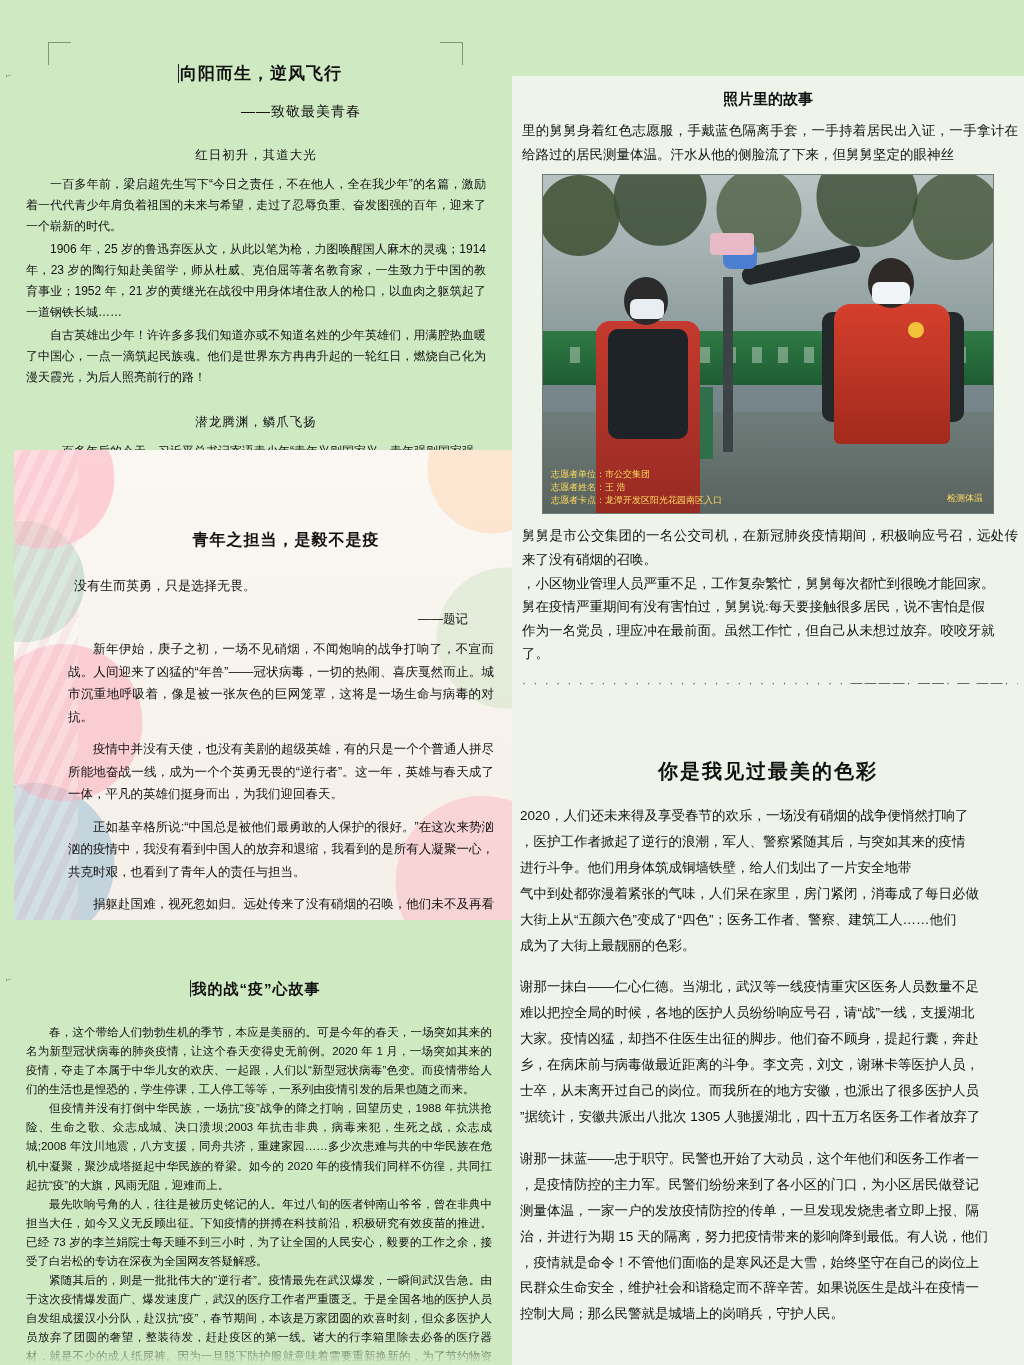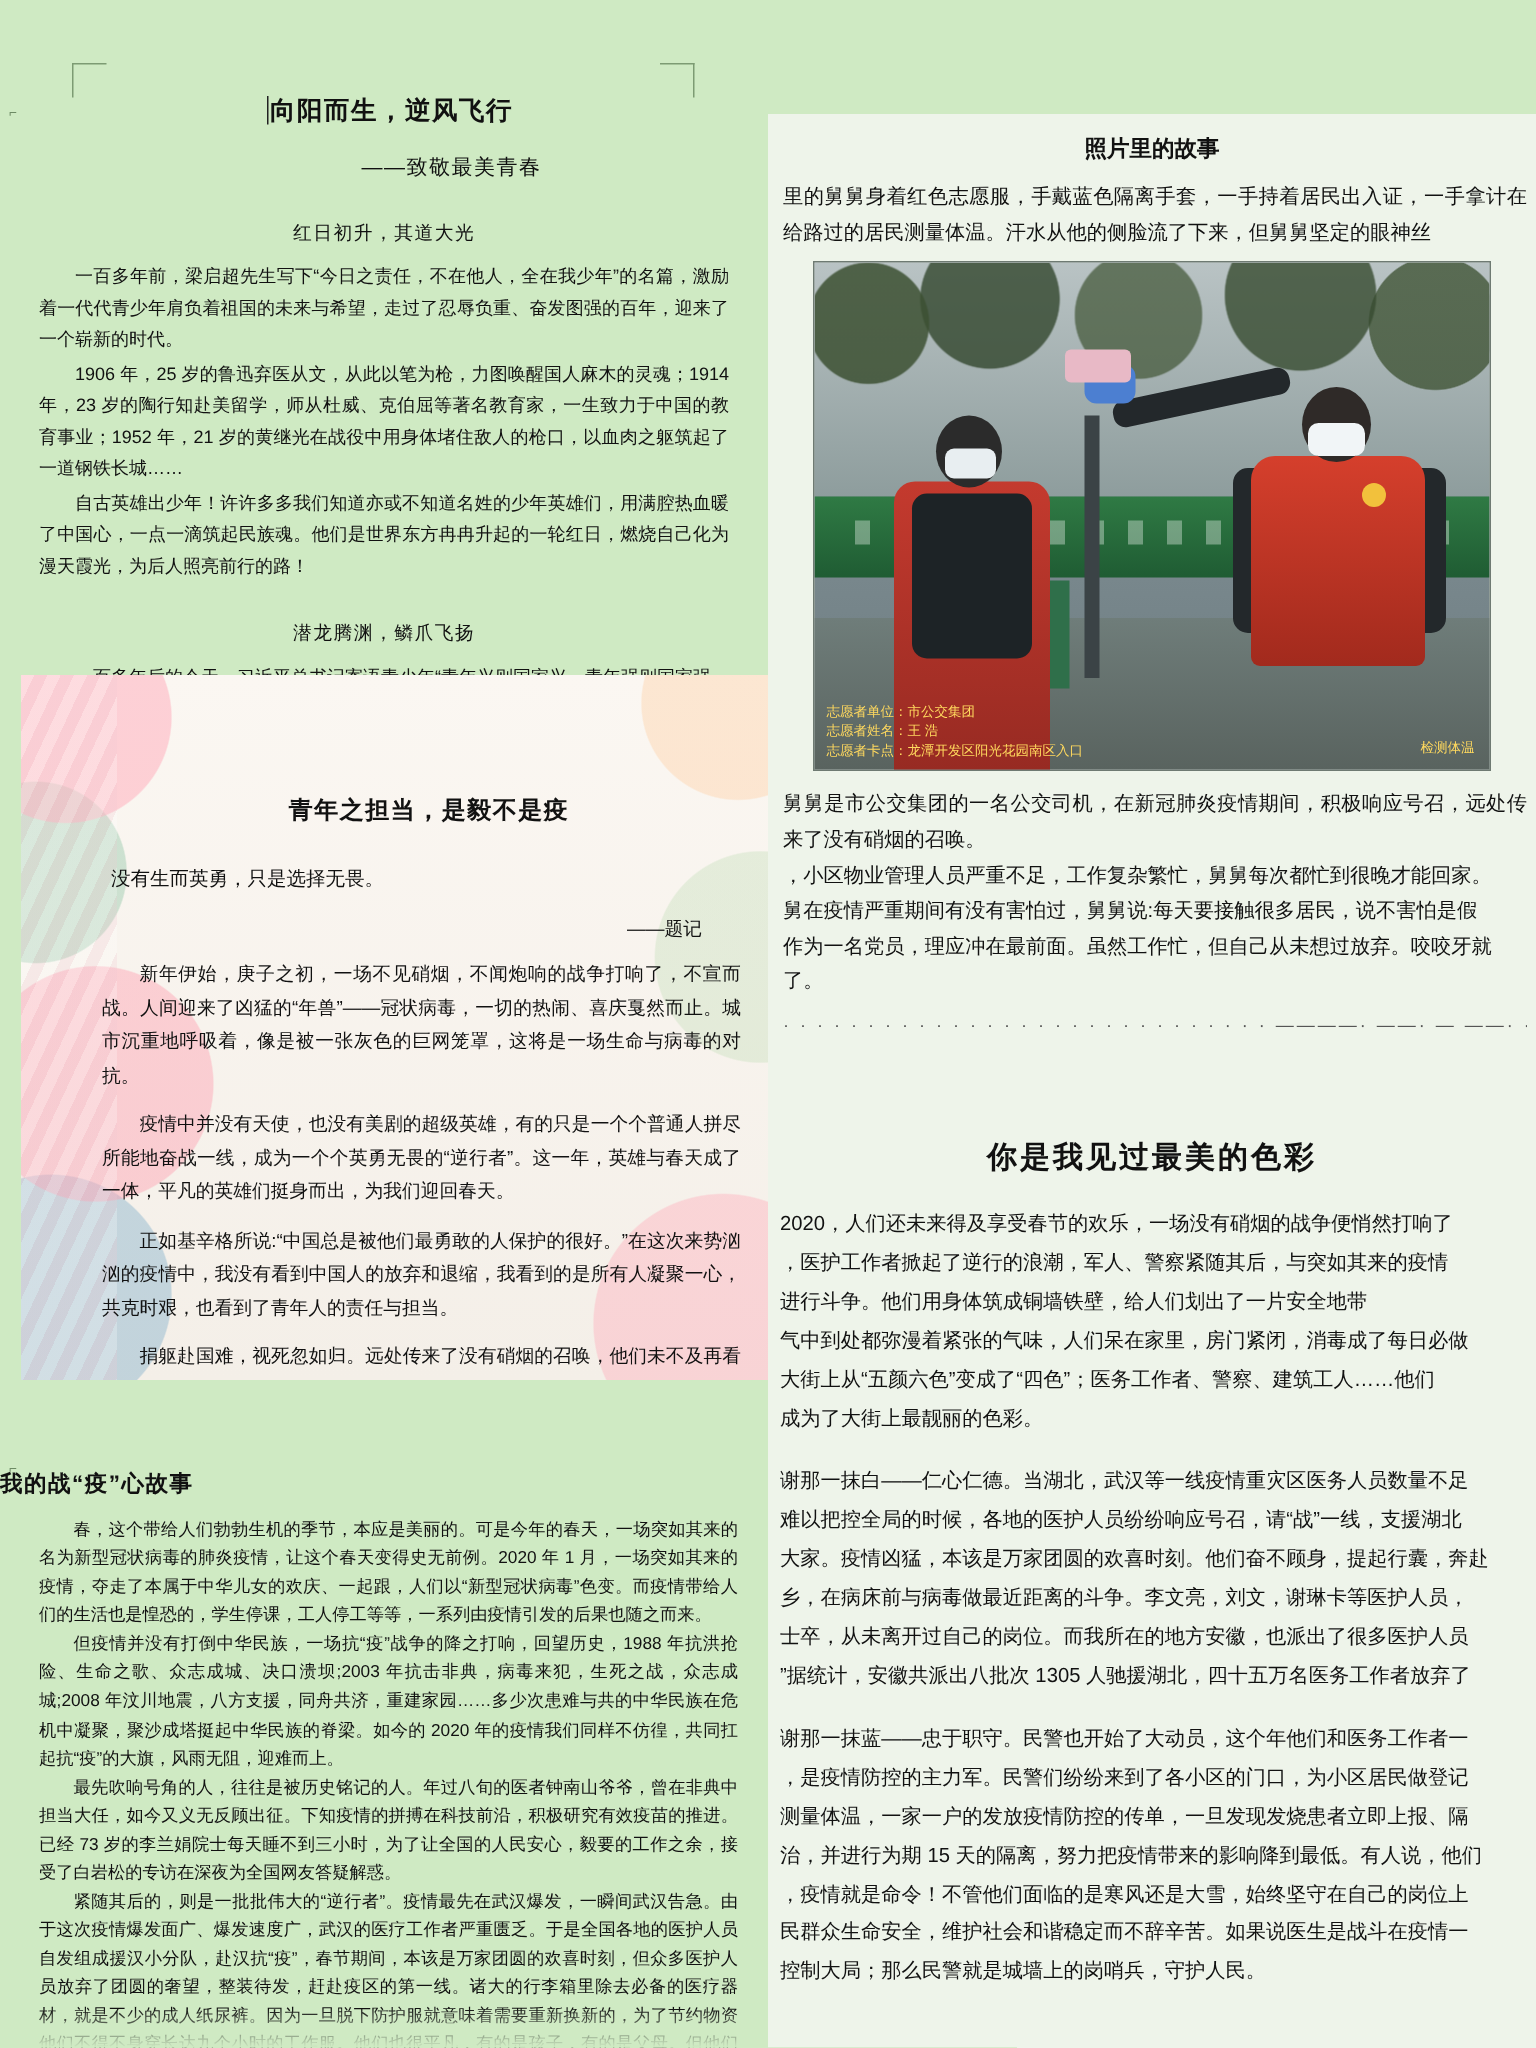--- a/index.html
+++ b/index.html
@@ -115,21 +115,21 @@
   #page3 p{font-size:12.5px;line-height:1.8;margin:10px 0 0 0;text-align:justify;text-indent:2em;padding-right:10px;}
 
   
   #page4{left:512px;top:700px;width:512px;height:665px;background:#eef4ea;}
   #page4 .p4title{font-size:20px;font-weight:bold;text-align:center;margin:58px 0 18px 0;letter-spacing:2px;}
   #page4 p{font-size:13.5px;line-height:1.92;margin:0;padding:0 20px 0 8px;text-align:justify;}
   #page4 .gap{height:16px;}
 
   
   #page5{left:0;top:940px;width:512px;height:425px;}
-  #page5 .p5title{font-size:15px;font-weight:bold;text-align:left;margin:40px 0 12px 0;letter-spacing:1px;}
+  #page5 .p5title{font-size:15px;font-weight:bold;text-align:center;margin:40px 0 24px 0;letter-spacing:1px;}
   #page5 .p5title .caret{border-left:1.5px solid #222;padding-left:1px;margin-left:-2px;}
   #page5 p{font-size:11.5px;line-height:1.66;margin:0;padding:0 20px 0 26px;text-align:justify;text-indent:2em;}
   .fade-bottom{position:absolute;left:0;bottom:0;width:512px;height:26px;
     background:linear-gradient(180deg,rgba(207,234,195,0),rgba(207,234,195,1));}
 
   .markleft{position:absolute;left:6px;font-size:9px;color:#6d8a64;}
 </style>
 </head>
 <body>
 
@@ -213,21 +213,21 @@
   <div class="p4title">你是我见过最美的色彩</div>
   <p>2020，人们还未来得及享受春节的欢乐，一场没有硝烟的战争便悄然打响了</p>
   <p>，医护工作者掀起了逆行的浪潮，军人、警察紧随其后，与突如其来的疫情</p>
   <p>进行斗争。他们用身体筑成铜墙铁壁，给人们划出了一片安全地带</p>
   <p>气中到处都弥漫着紧张的气味，人们呆在家里，房门紧闭，消毒成了每日必做</p>
   <p>大街上从“五颜六色”变成了“四色”；医务工作者、警察、建筑工人……他们</p>
   <p>成为了大街上最靓丽的色彩。</p>
   <div class="gap"></div>
   <p>谢那一抹白——仁心仁德。当湖北，武汉等一线疫情重灾区医务人员数量不足</p>
   <p>难以把控全局的时候，各地的医护人员纷纷响应号召，请“战”一线，支援湖北</p>
-  <p>大家。疫情凶猛，本该是万家团圆的欢喜时刻。他们奋不顾身，提起行囊，奔赴</p>
+  <p>大家。疫情凶猛，却挡不住医生出征的脚步。他们奋不顾身，提起行囊，奔赴</p>
   <p>乡，在病床前与病毒做最近距离的斗争。李文亮，刘文，谢琳卡等医护人员，</p>
   <p>士卒，从未离开过自己的岗位。而我所在的地方安徽，也派出了很多医护人员</p>
   <p>”据统计，安徽共派出八批次 1305 人驰援湖北，四十五万名医务工作者放弃了</p>
   <div class="gap"></div>
   <p>谢那一抹蓝——忠于职守。民警也开始了大动员，这个年他们和医务工作者一</p>
   <p>，是疫情防控的主力军。民警们纷纷来到了各小区的门口，为小区居民做登记</p>
   <p>测量体温，一家一户的发放疫情防控的传单，一旦发现发烧患者立即上报、隔</p>
   <p>治，并进行为期 15 天的隔离，努力把疫情带来的影响降到最低。有人说，他们</p>
   <p>，疫情就是命令！不管他们面临的是寒风还是大雪，始终坚守在自己的岗位上</p>
   <p>民群众生命安全，维护社会和谐稳定而不辞辛苦。如果说医生是战斗在疫情一</p>

